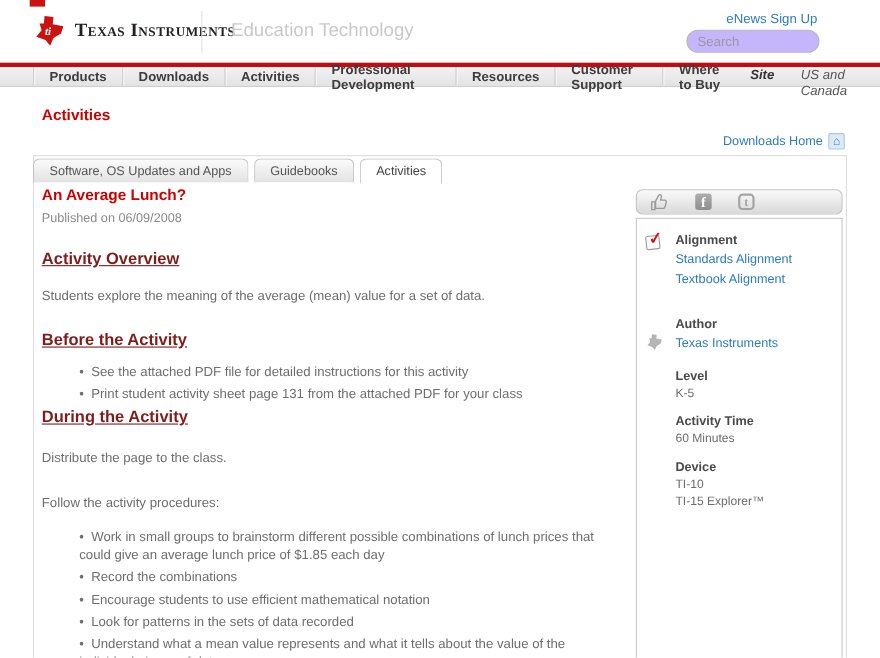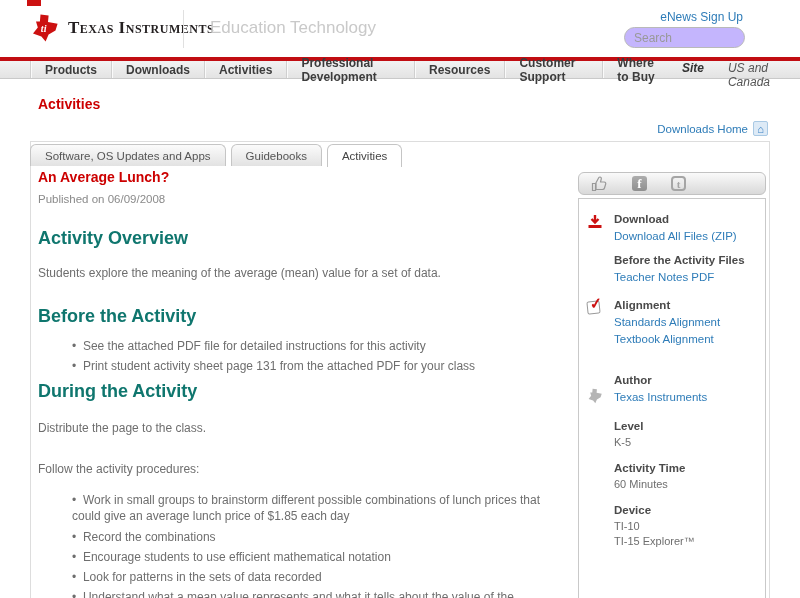--- a/index.html
+++ b/index.html
@@ -46,21 +46,21 @@
               display:flex; align-items:center; justify-content:center; font-size:11px; color:#3b82c4; }
 
   
   .container { position:absolute; top:141px; left:30px; width:740px; height:457px;
                background:#fff; border:1px solid #ddd; border-bottom:none; }
 
   
   .article { position:absolute; left:38px; top:168px; width:524px; color:#6e6e6e; font-size:12px; line-height:1.35; }
   .article-title { font-size:14px; font-weight:bold; color:#cc0000; margin-bottom:5px; }
   .published { font-size:11.5px; color:#8a8a8a; margin-bottom:19px; }
-  .sec-h { font-size:18px; font-weight:bold; color:#0f766e; }
+  .sec-h { font-size:15px; font-weight:bold; color:#7f1d1d;text-decoration:underline; }
   .h-overview { margin-bottom:14px; }
   .p-overview { margin-bottom:23px; }
   .h-before { margin-bottom:10px; }
   ul.plain { list-style:none; }
   ul.plain li { margin-bottom:4px;margin-left:34px; }
   ul.plain li::before { content:"•\00a0\00a0"; color:#6e6e6e; }
   .h-during { margin-top:2px; margin-bottom:17px; }
   .p-during1 { margin-bottom:25px; }
   .p-during2 { margin-bottom:15px; }
 
@@ -171,35 +171,20 @@
     <svg width="17" height="16" viewBox="0 0 17 16">
       <path d="M1.5 7.5 h3 v7 h-3 z" fill="none" stroke="#999" stroke-width="1.2"></path>
       <path d="M5 13.5 h6.5 c1 0 1.8 -.6 2 -1.5 l1.2 -4 c.3 -1 -.4 -2 -1.5 -2 H9.5 l.8 -3.2 c.2 -1 -.4 -1.8 -1.3 -1.8 -.6 0 -1 .3 -1.3 .8 L5 6.8 z" fill="none" stroke="#999" stroke-width="1.2" stroke-linejoin="round"></path>
     </svg>
     <div class="fb-icon">f</div>
     <div class="tw-icon">t</div>
   </div>
 
   <div class="side-box">
 
-    <div class="srow">
-      <div class="sicon">
-        <svg width="16" height="16" viewBox="0 0 16 16">
-          <path d="M8 1 v7 M4.5 5 L8 8.5 L11.5 5" fill="none" stroke="#cc1111" stroke-width="2.4"></path>
-          <rect x="1.5" y="11" width="13" height="3" fill="#cc1111"></rect>
-        </svg>
-      </div>
-      <div class="sbody">
-        <div class="slabel">Download</div>
-        <a class="slink" href="#">Download All Files (ZIP)</a>
-        <div class="gap8"></div>
-        <div class="slabel">Before the Activity Files</div>
-        <a class="slink" href="#">Teacher Notes PDF</a>
-      </div>
-    </div>
 
     <div class="srow">
       <div class="sicon"><span class="check-box"></span></div>
       <div class="sbody">
         <div class="slabel">Alignment</div>
         <a class="slink" href="#">Standards Alignment</a>
         <a class="slink" href="#">Textbook Alignment</a>
       </div>
     </div>
 

